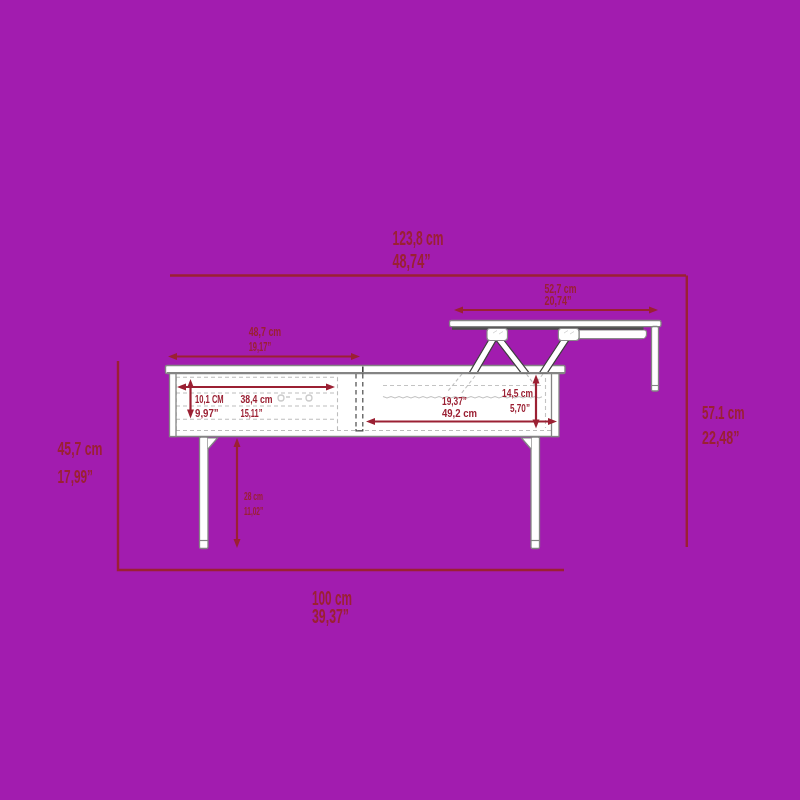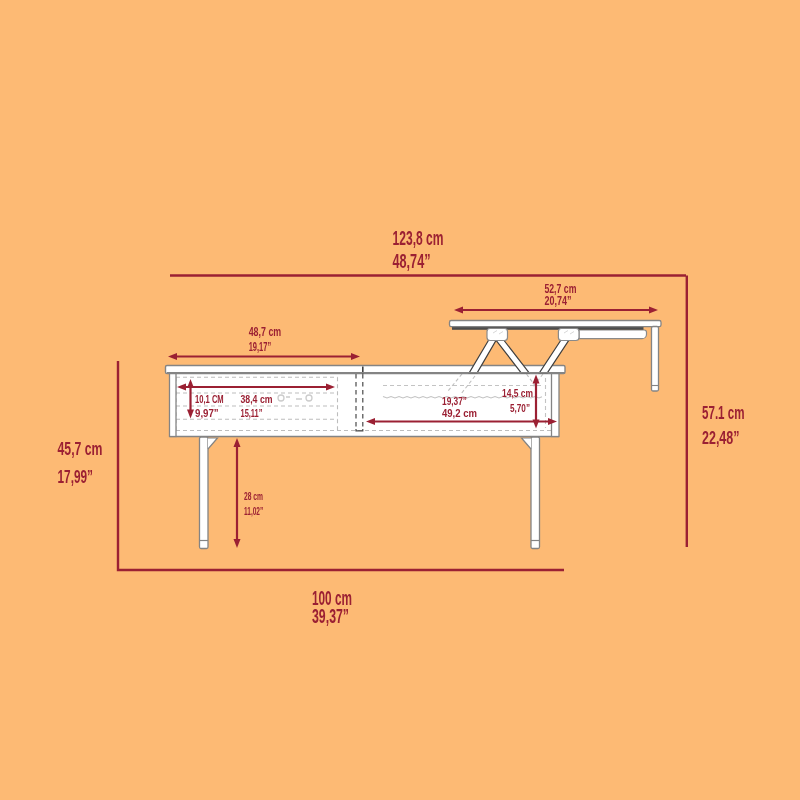--- a/index.html
+++ b/index.html
@@ -1,16 +1,16 @@
 <!DOCTYPE html>
 <html><head>
 <meta charset="utf-8">
 <style>
   html,body{margin:0;padding:0;background:#ffffff;}
-  .page{position:relative;width:800px;height:800px;background:#fdba74;overflow:hidden;}
+  .page{position:relative;width:800px;height:800px;background:#a21caf;overflow:hidden;}
   svg{position:absolute;left:0;top:0;}
   text{font-family:"Liberation Sans",sans-serif;font-weight:bold;fill:#9B2033;}
 </style>
 </head>
 <body>
 <div class="page">
 <svg width="800" height="800" viewBox="0 0 800 800">
 
 <g>
   <rect x="176" y="373.5" width="376" height="63" fill="#ffffff" stroke="none"></rect>

